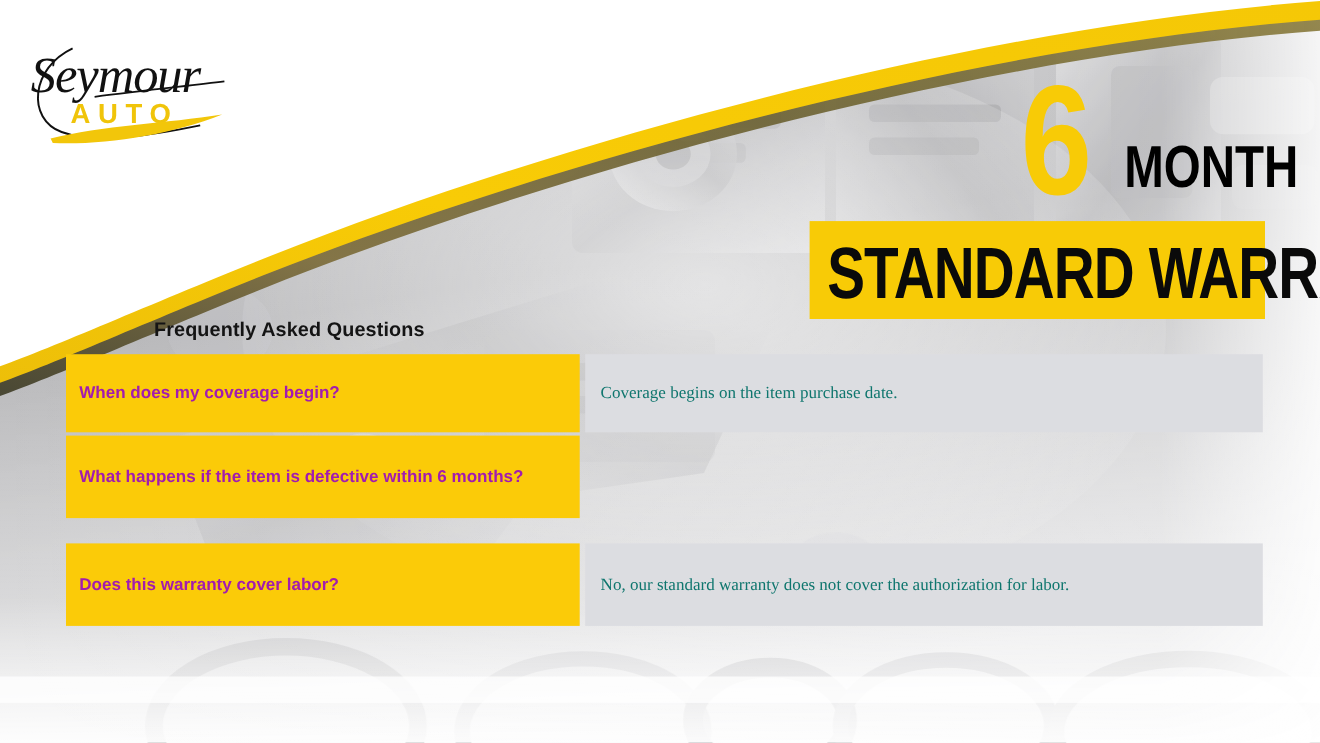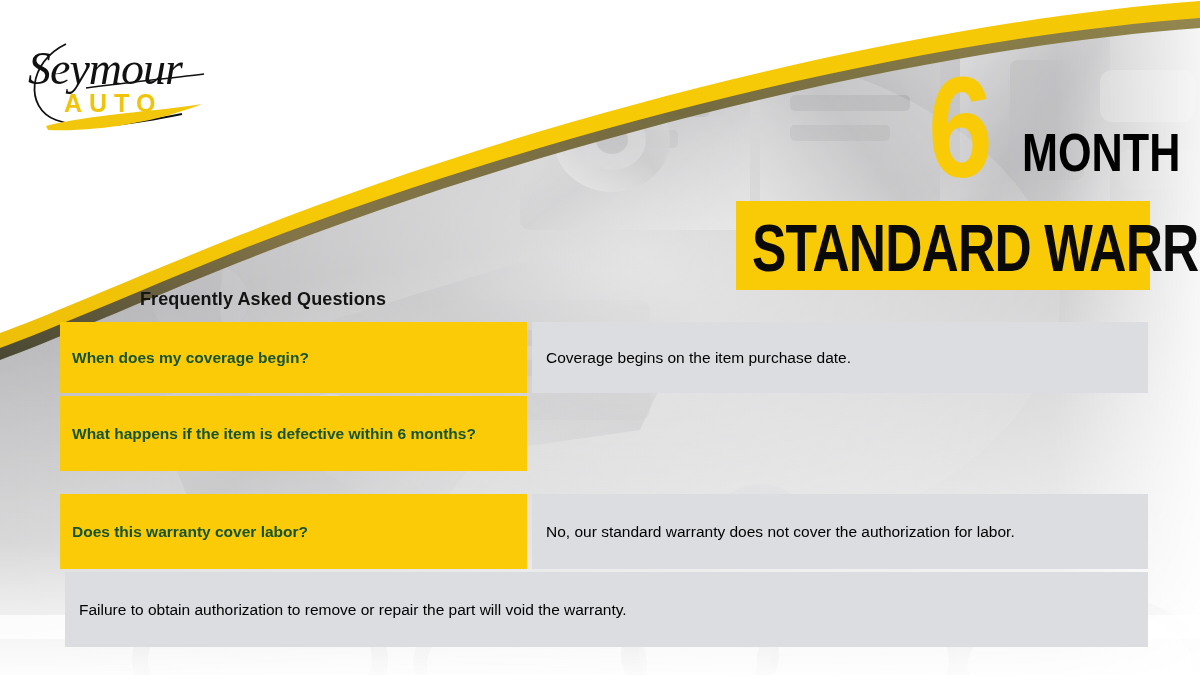--- a/index.html
+++ b/index.html
@@ -115,40 +115,41 @@
     margin-bottom: 3px;
   }
   .faq-q {
     width: 467px;
     flex: 0 0 467px;
     background: #fbcb08;
     box-sizing: border-box;
     padding: 14px 12px 12px 12px;
     font-size: 15.5px;
     font-weight: 700;
-    color: #14532d;
+    color: #a21caf;
     line-height: 1.32;
     display: flex;
     align-items: center;
   }
   .faq-gap {
     flex: 0 0 5px;
     background: transparent;
   }
   .faq-a {
     flex: 1 1 auto;
     background: #dcdde1;
     box-sizing: border-box;
     padding: 14px 14px 12px 14px;
     font-size: 15.5px;
-    color: #000000;
+    color: #0f766e;
     line-height: 1.35;
     text-align: justify;
     display: flex;
     align-items: center;
+    font-family: Liberation Serif, serif;
   }
   .faq-row.r1 .faq-q, .faq-row.r1 .faq-a { height: 71px; }
   .faq-row.r2 .faq-q, .faq-row.r2 .faq-a { height: 75px; }
   .faq-row.r3 .faq-q, .faq-row.r3 .faq-a { height: 75px; margin-top: 20px; }
   .faq-row.r4 .faq-q, .faq-row.r4 .faq-a { height: 75px; }
 </style>
 </head>
 <body>
 
 <div class="slide">
@@ -314,18 +315,17 @@
     </div>
 
     <div class="faq-row r3">
       <div class="faq-q">Does this warranty cover labor?</div>
       <div class="faq-gap"></div>
       <div class="faq-a">No, our standard warranty does not cover the authorization for labor.</div>
     </div>
 
     <div class="faq-row r4">
       <div class="faq-gap"></div>
-      <div class="faq-a">Failure to obtain authorization to remove or repair the part will void the warranty.</div>
     </div>
 
   </div>
 
 </div>
 
 </body></html>

